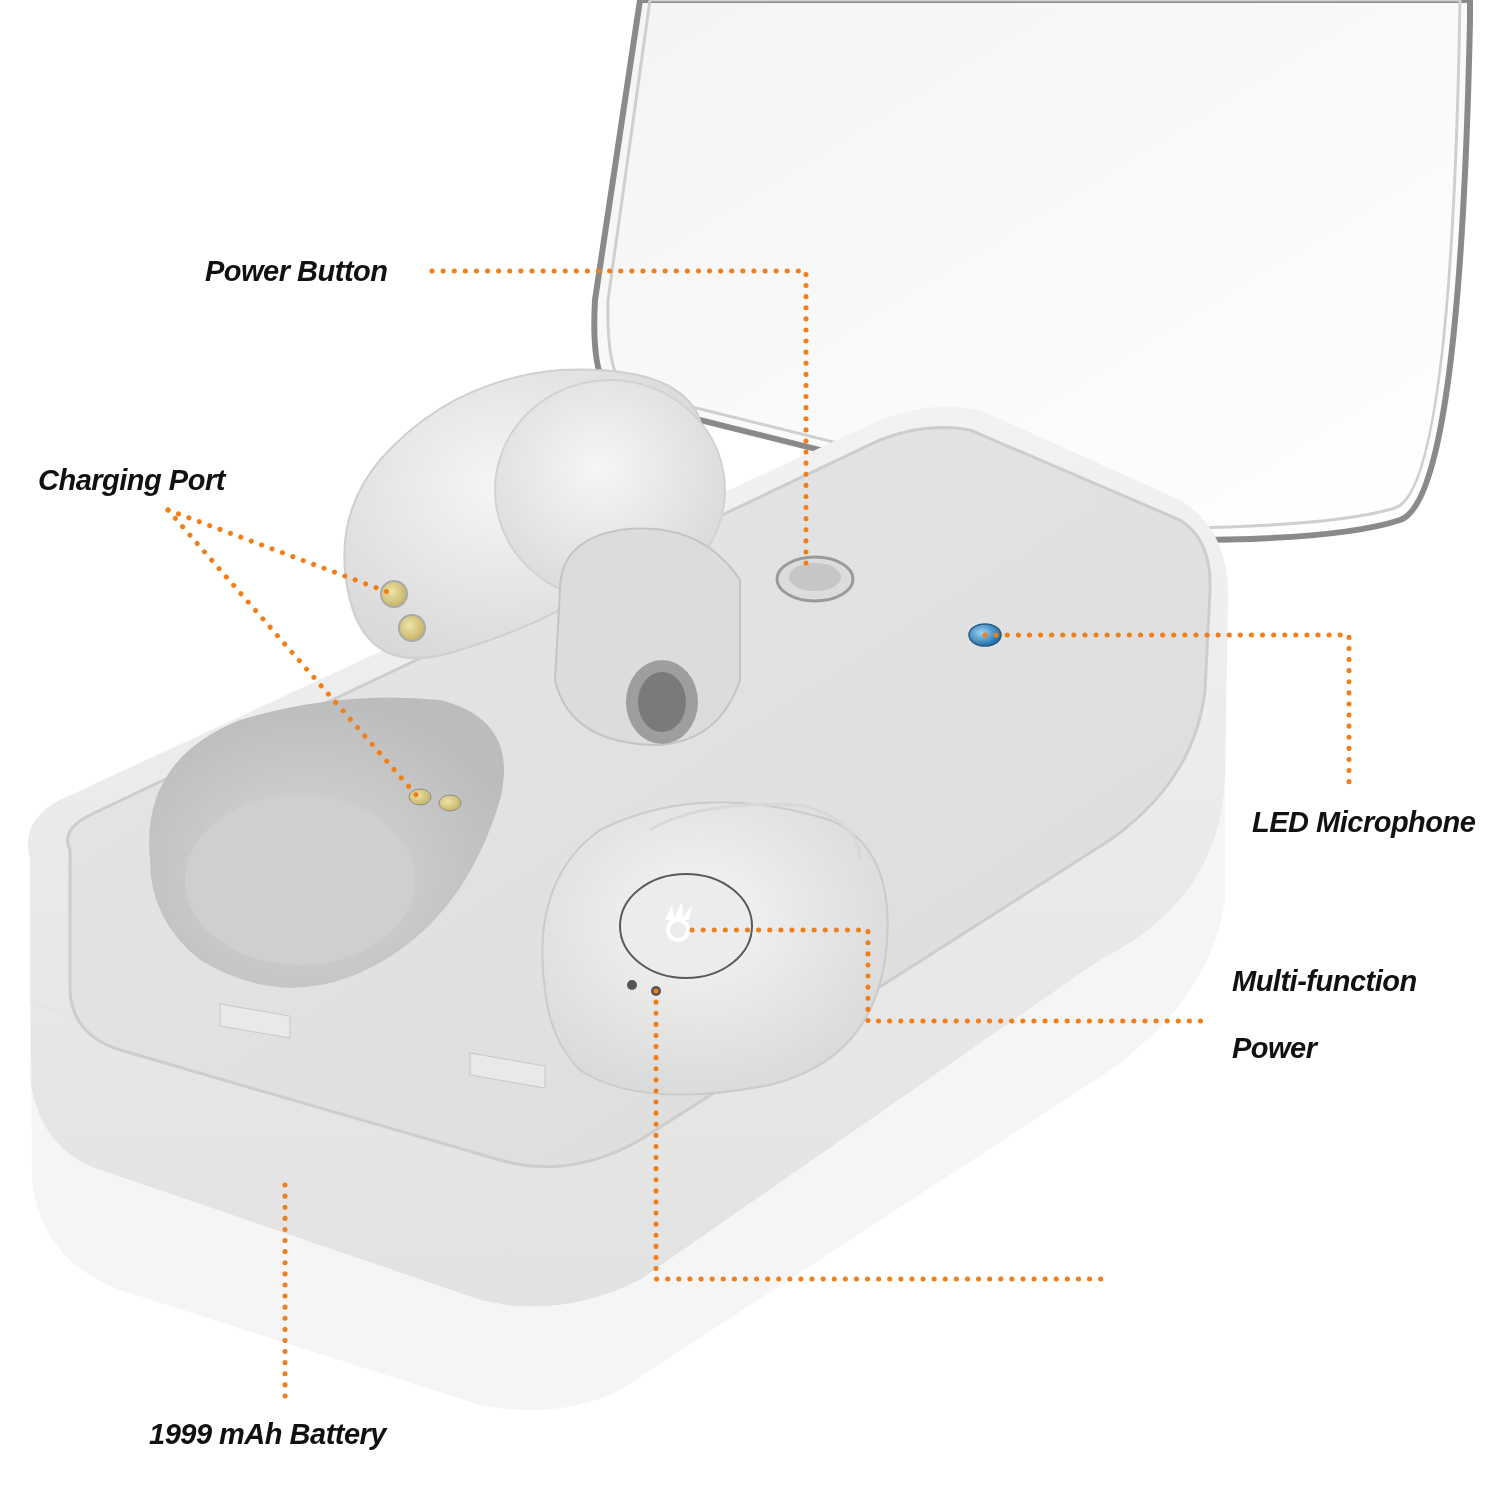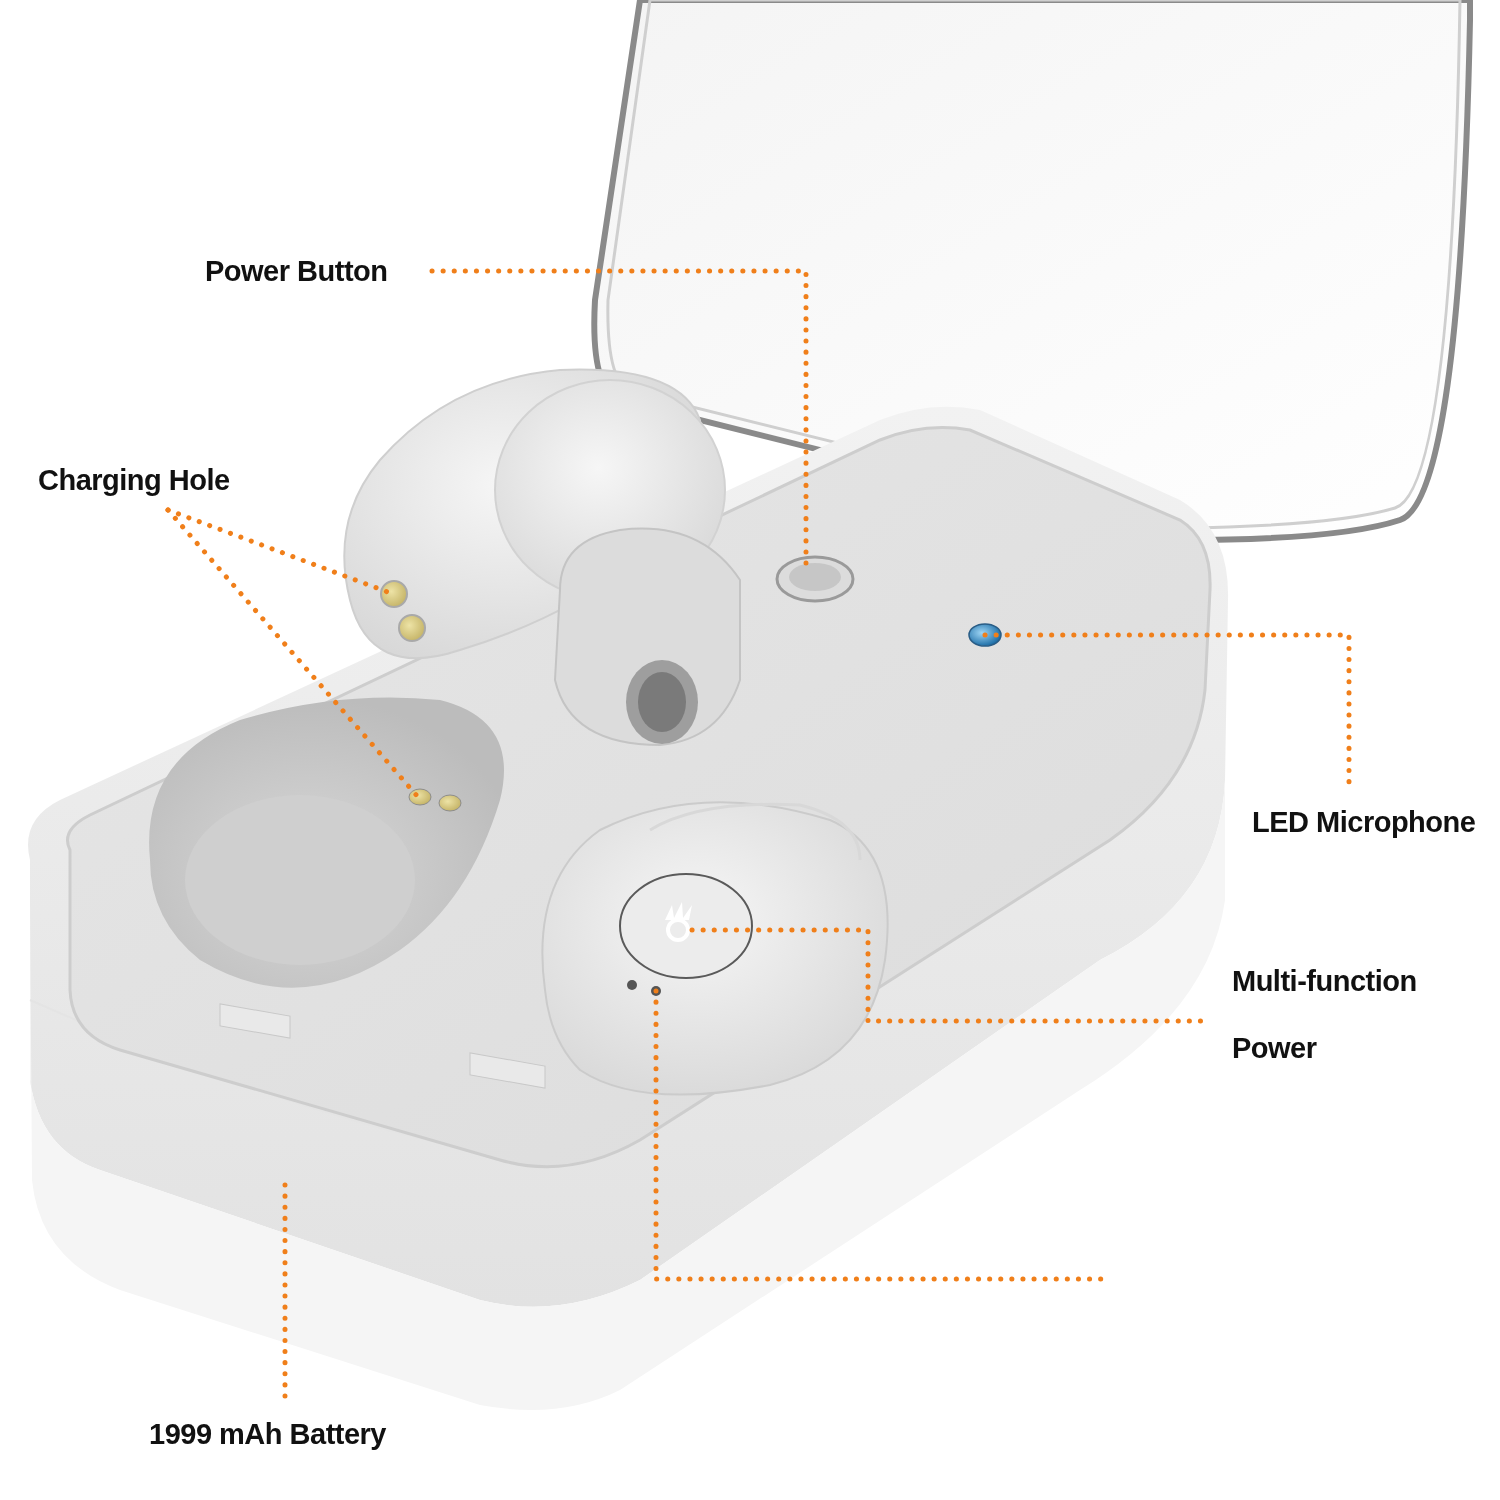--- a/index.html
+++ b/index.html
@@ -2,20 +2,21 @@
 <html><head>
 <meta charset="utf-8">
 <style>
   html, body { margin:0; padding:0; background:#ffffff; }
   body { width:1500px; height:1500px; position:relative; overflow:hidden; font-family:"DejaVu Sans", sans-serif; }
   .stage { position:absolute; left:0; top:0; width:1500px; height:1500px; }
   .label {
     position:absolute; color:#111111; font-weight:bold; font-size:29px;
     letter-spacing:-0.5px; line-height:44px; white-space:nowrap;
     font-family:"Liberation Sans", sans-serif;
+    font-style:italic;
   }
   svg.art { position:absolute; left:0; top:0; }
 </style>
 </head>
 <body>
 
 <div class="stage">
 
   <svg class="art" width="1500" height="1500" viewBox="0 0 1500 1500">
     <defs>
@@ -114,18 +115,18 @@
       <line x1="168" y1="510" x2="393" y2="594"></line>
       <line x1="168" y1="510" x2="418" y2="797"></line>
       <polyline points="985,635 1349,635 1349,790"></polyline>
       <polyline points="692,930 868,930 868,1021 1210,1021"></polyline>
       <polyline points="656,991 656,1279 1108,1279"></polyline>
       <line x1="285" y1="1185" x2="285" y2="1405"></line>
     </g>
   </svg>
 
   <div class="label" style="left:205px; top:249px;">Power Button</div>
-  <div class="label" style="left:38px; top:458px;">Charging Hole</div>
+  <div class="label" style="left:38px; top:458px;">Charging Port</div>
   <div class="label" style="left:1252px; top:800px;">LED Microphone</div>
   <div class="label" style="left:1232px; top:959px;">Multi-function</div>
   <div class="label" style="left:1232px; top:1026px;">Power</div>
   <div class="label" style="left:149px; top:1412px;">1999 mAh Battery</div>
 </div>
 
 </body></html>

